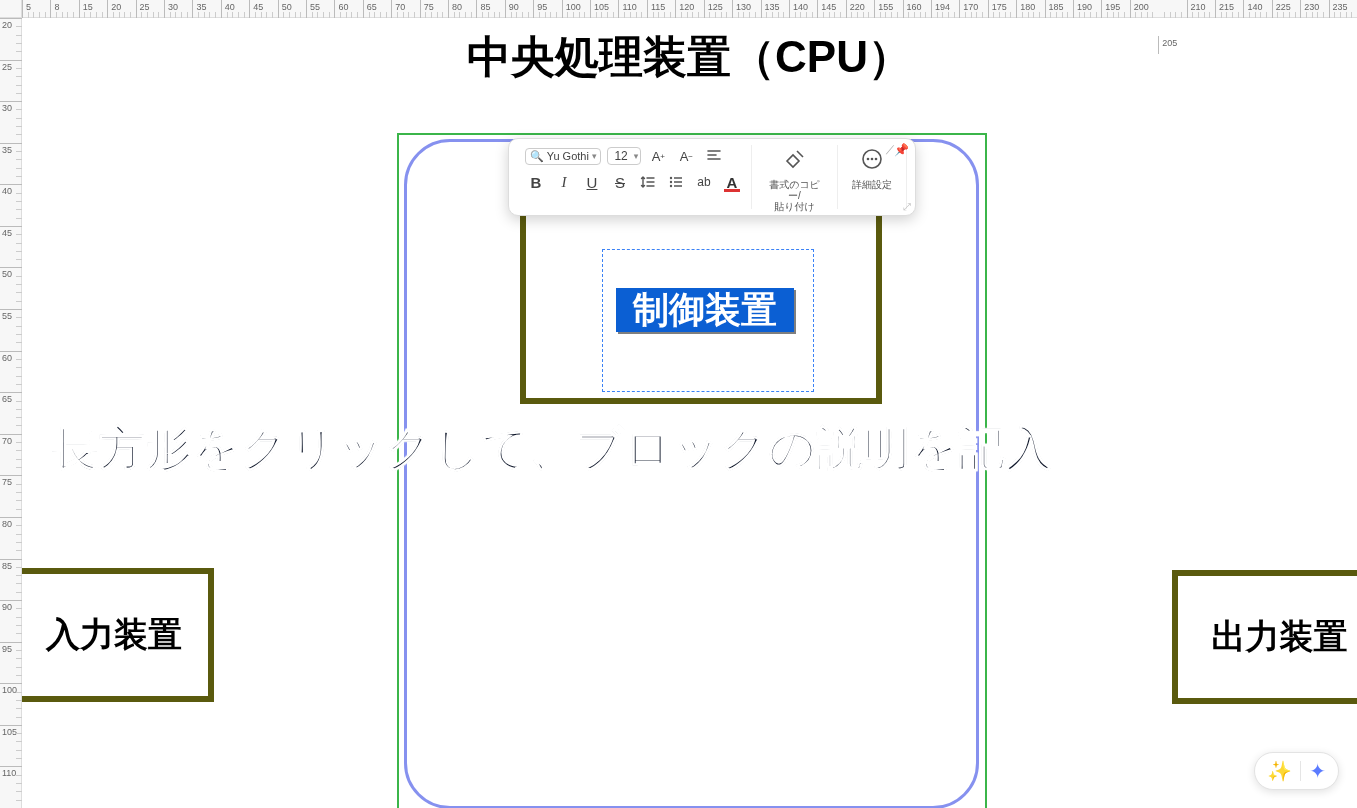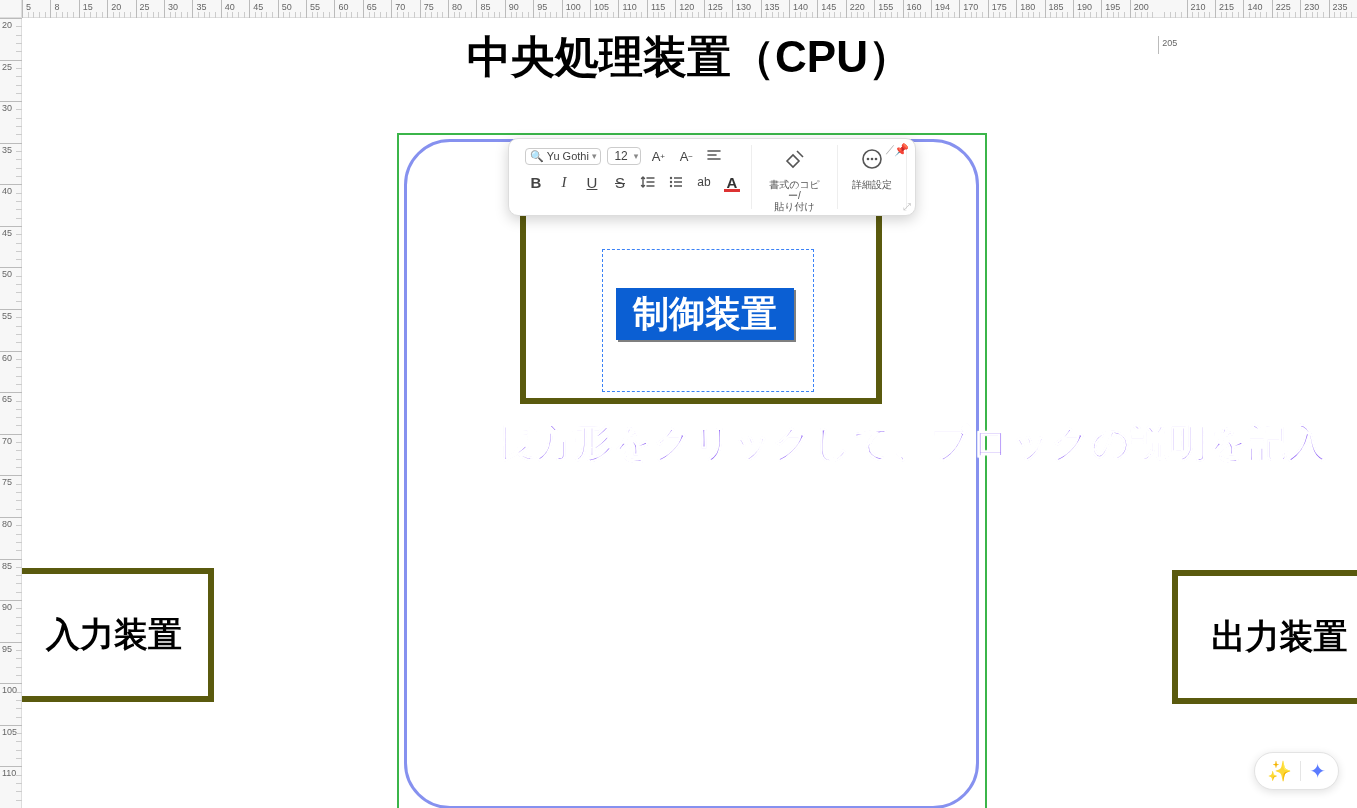--- a/index.html
+++ b/index.html
@@ -29,24 +29,24 @@
 
 .block { position: absolute; border: 6px solid #5a5a0e; background: #fff; display:flex; align-items:center; justify-content:center; }
 .block.top { left: 498px; top: 182px; width: 362px; height: 204px; }
 .block.bottom { left: 498px; top: 522px; width: 362px; height: 196px; }
 .block.left { left: -8px; top: 550px; width: 200px; height: 134px; }
 .block.right { left: 1150px; top: 552px; width: 215px; height: 134px; }
 .block-label { font-size: 34px; font-weight: 700; color: #000; }
 
 
 .edit-frame { position: absolute; left: 580px; top: 231px; width: 212px; height: 143px; border: 1px dashed #3b82f6; }
-.edit-sel { position: absolute; left: 594px; top: 270px; width: 178px; height: 52px; background: #0b5fd3; color: #fff; font-size: 36px; font-weight: 700; display: flex; align-items: center; justify-content: center; box-shadow: 2px 2px 0 rgba(0,0,0,0.5); }
-
-
-.instr { position: absolute; top: 400px; left: 30px; right: 30px; text-align: right; font-size: 38px; font-weight: 700; color: #8b5cf6; -webkit-text-stroke: 1.2px #fff; text-shadow: 0 0 2px #fff, 0 0 2px #fff; letter-spacing: 1px; }
+.edit-sel { position: absolute; left: 594px; top: 270px; width: 178px; height: 44px; background: #0b5fd3; color: #fff; font-size: 36px; font-weight: 700; display: flex; align-items: center; justify-content: center; box-shadow: 2px 2px 0 rgba(0,0,0,0.5); }
+
+
+.instr { position: absolute; top: 400px; left: 30px; right: 30px; text-align: left; font-size: 46px; font-weight: 700; color: #0f172a; -webkit-text-stroke: 1.2px #fff; text-shadow: 0 0 2px #fff, 0 0 2px #fff; letter-spacing: 1px; }
 
 
 .fmt-toolbar { position: absolute; left: 486px; top: 120px; width: 408px; height: 78px; background: #fff; border: 1px solid #ddd; border-radius: 10px; box-shadow: 0 4px 14px rgba(0,0,0,0.18); display:flex; padding: 6px 8px; z-index: 20; }
 .fmt-col { display:flex; flex-direction:column; gap:4px; border-right: 1px solid #eee; padding: 0 8px; }
 .fmt-col:last-child { border-right:none; }
 .fmt-row { display:flex; align-items:center; gap:6px; }
 .ic { width: 22px; height: 22px; display:flex; align-items:center; justify-content:center; font-size: 15px; color:#444; border-radius:4px; cursor:pointer; }
 .font-box { display:flex; align-items:center; border:1px solid #ccc; border-radius:4px; padding:1px 4px; font-size:11px; color:#444; gap:3px; }
 .font-box .mag { font-size:11px; color:#888; }
 .size-box { display:flex; align-items:center; border:1px solid #ccc; border-radius:4px; padding:1px 2px 1px 6px; font-size:12px; color:#444; gap:6px; }

